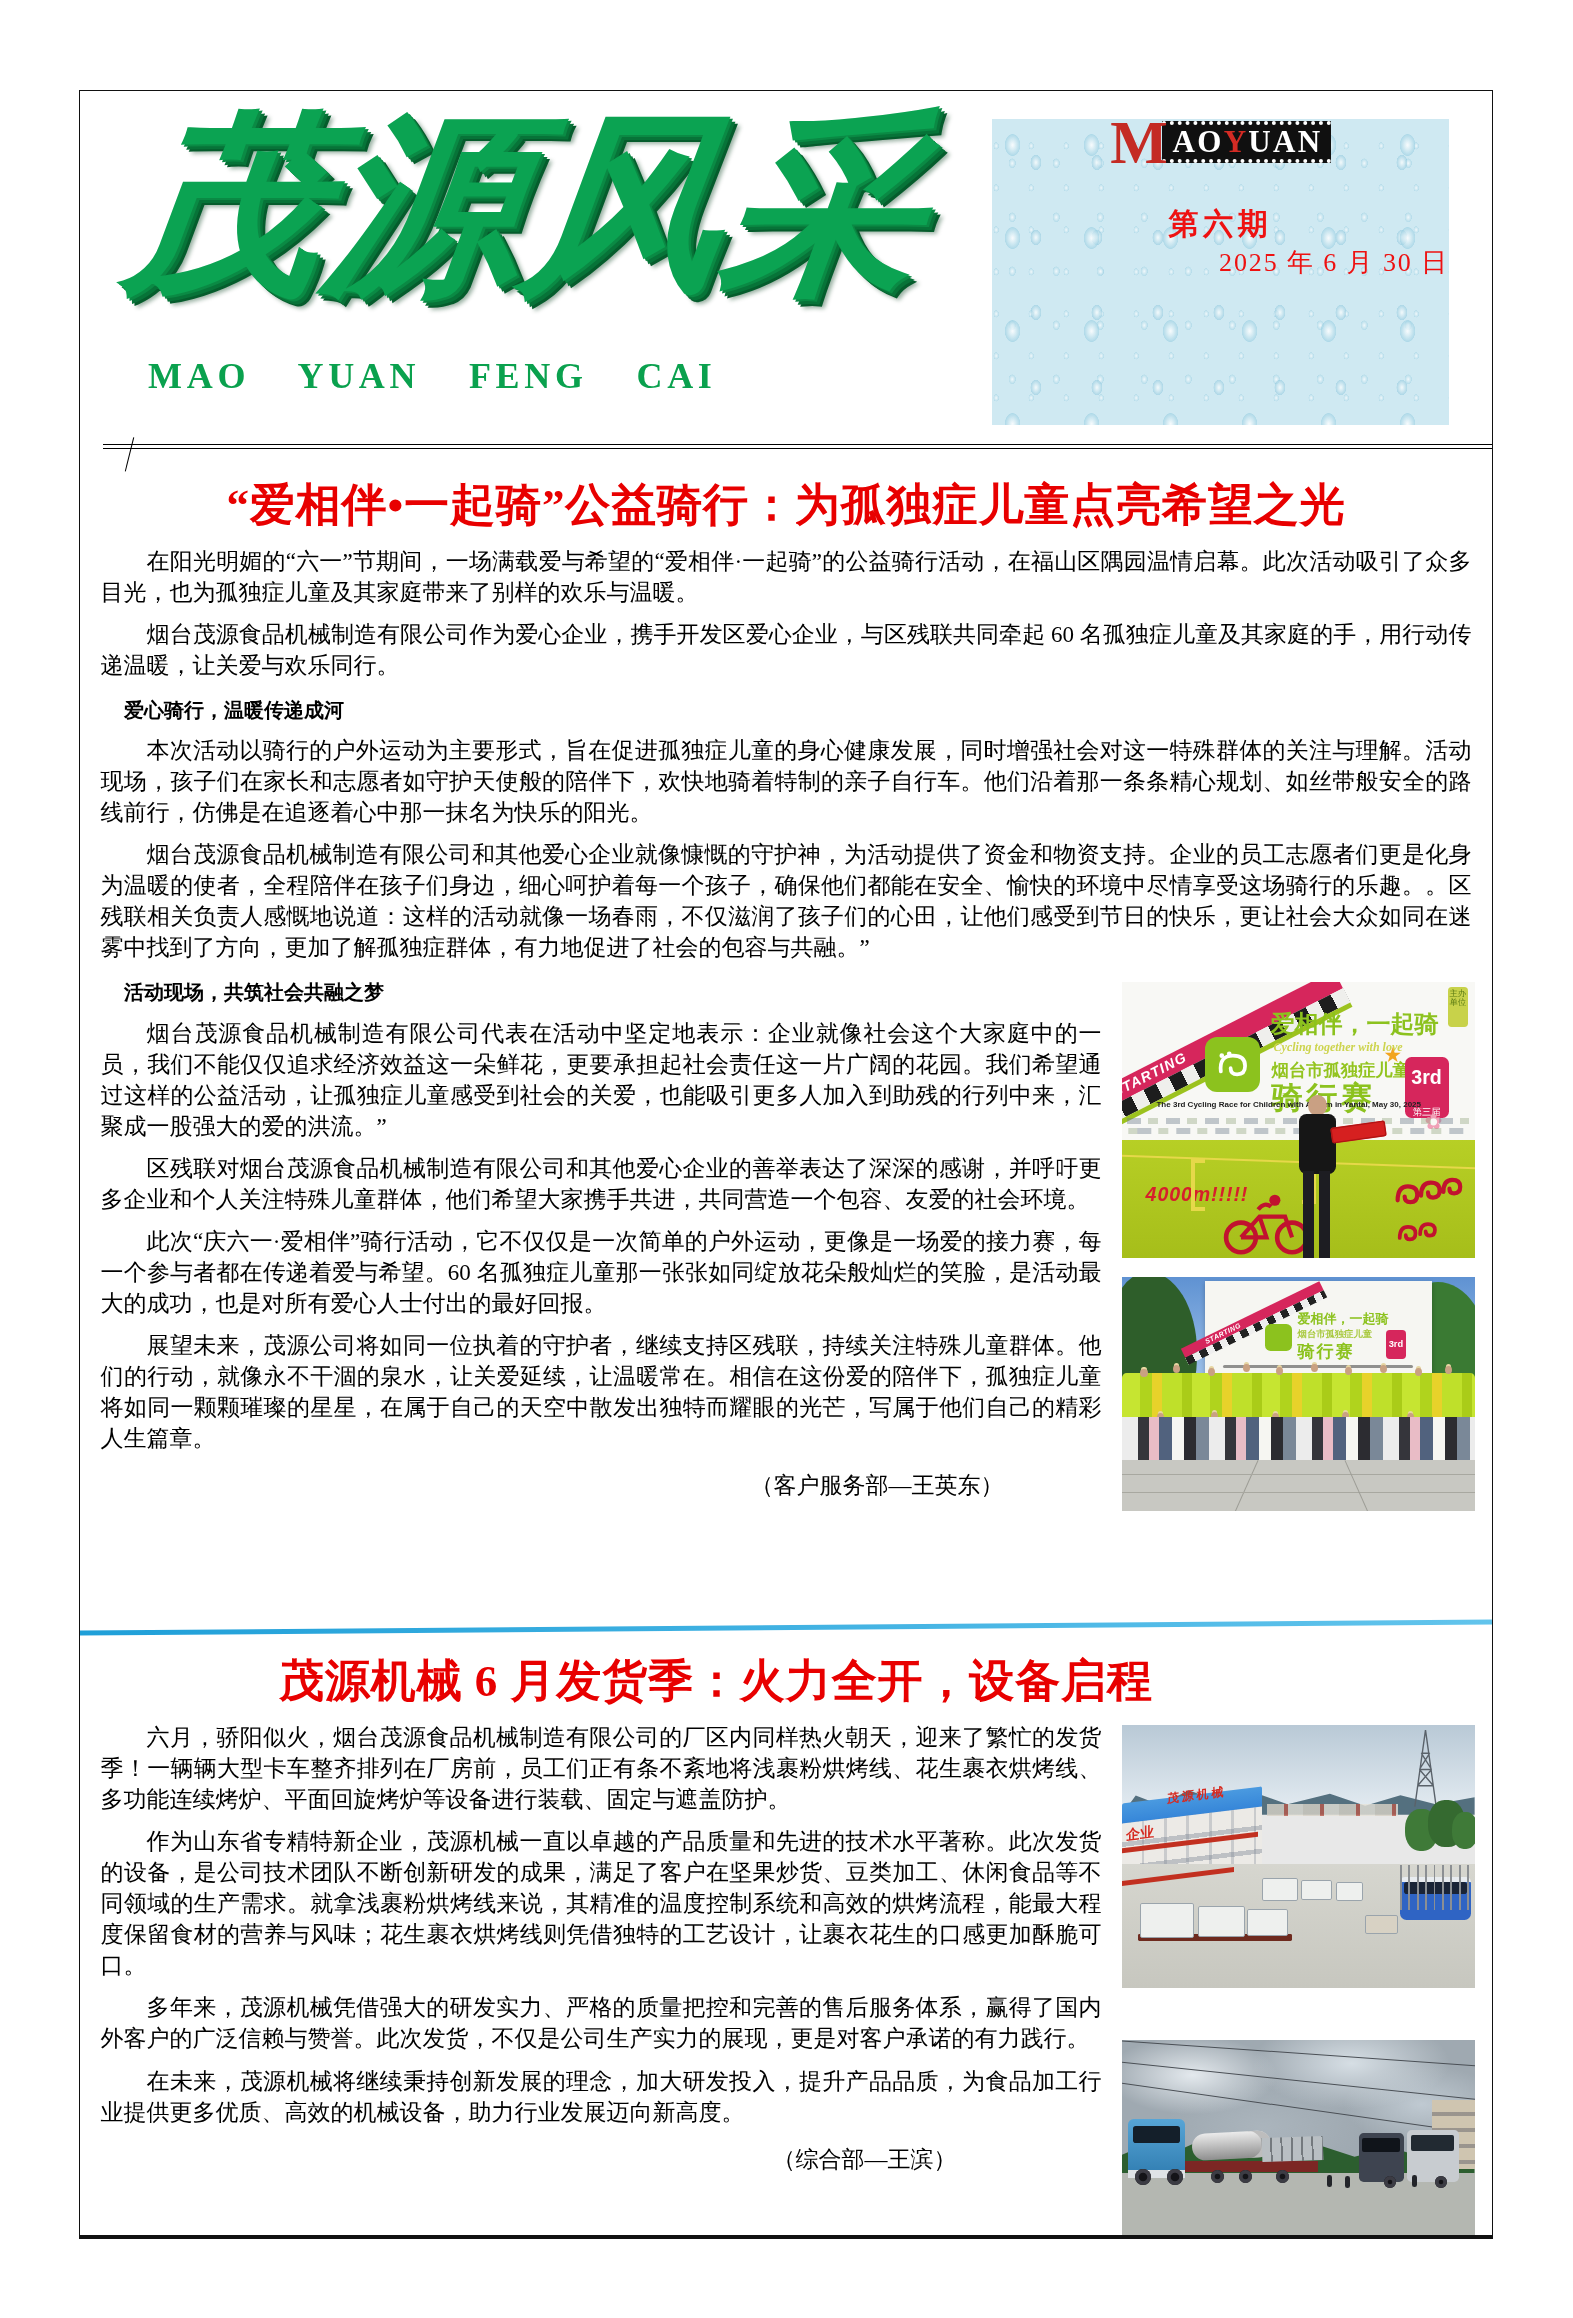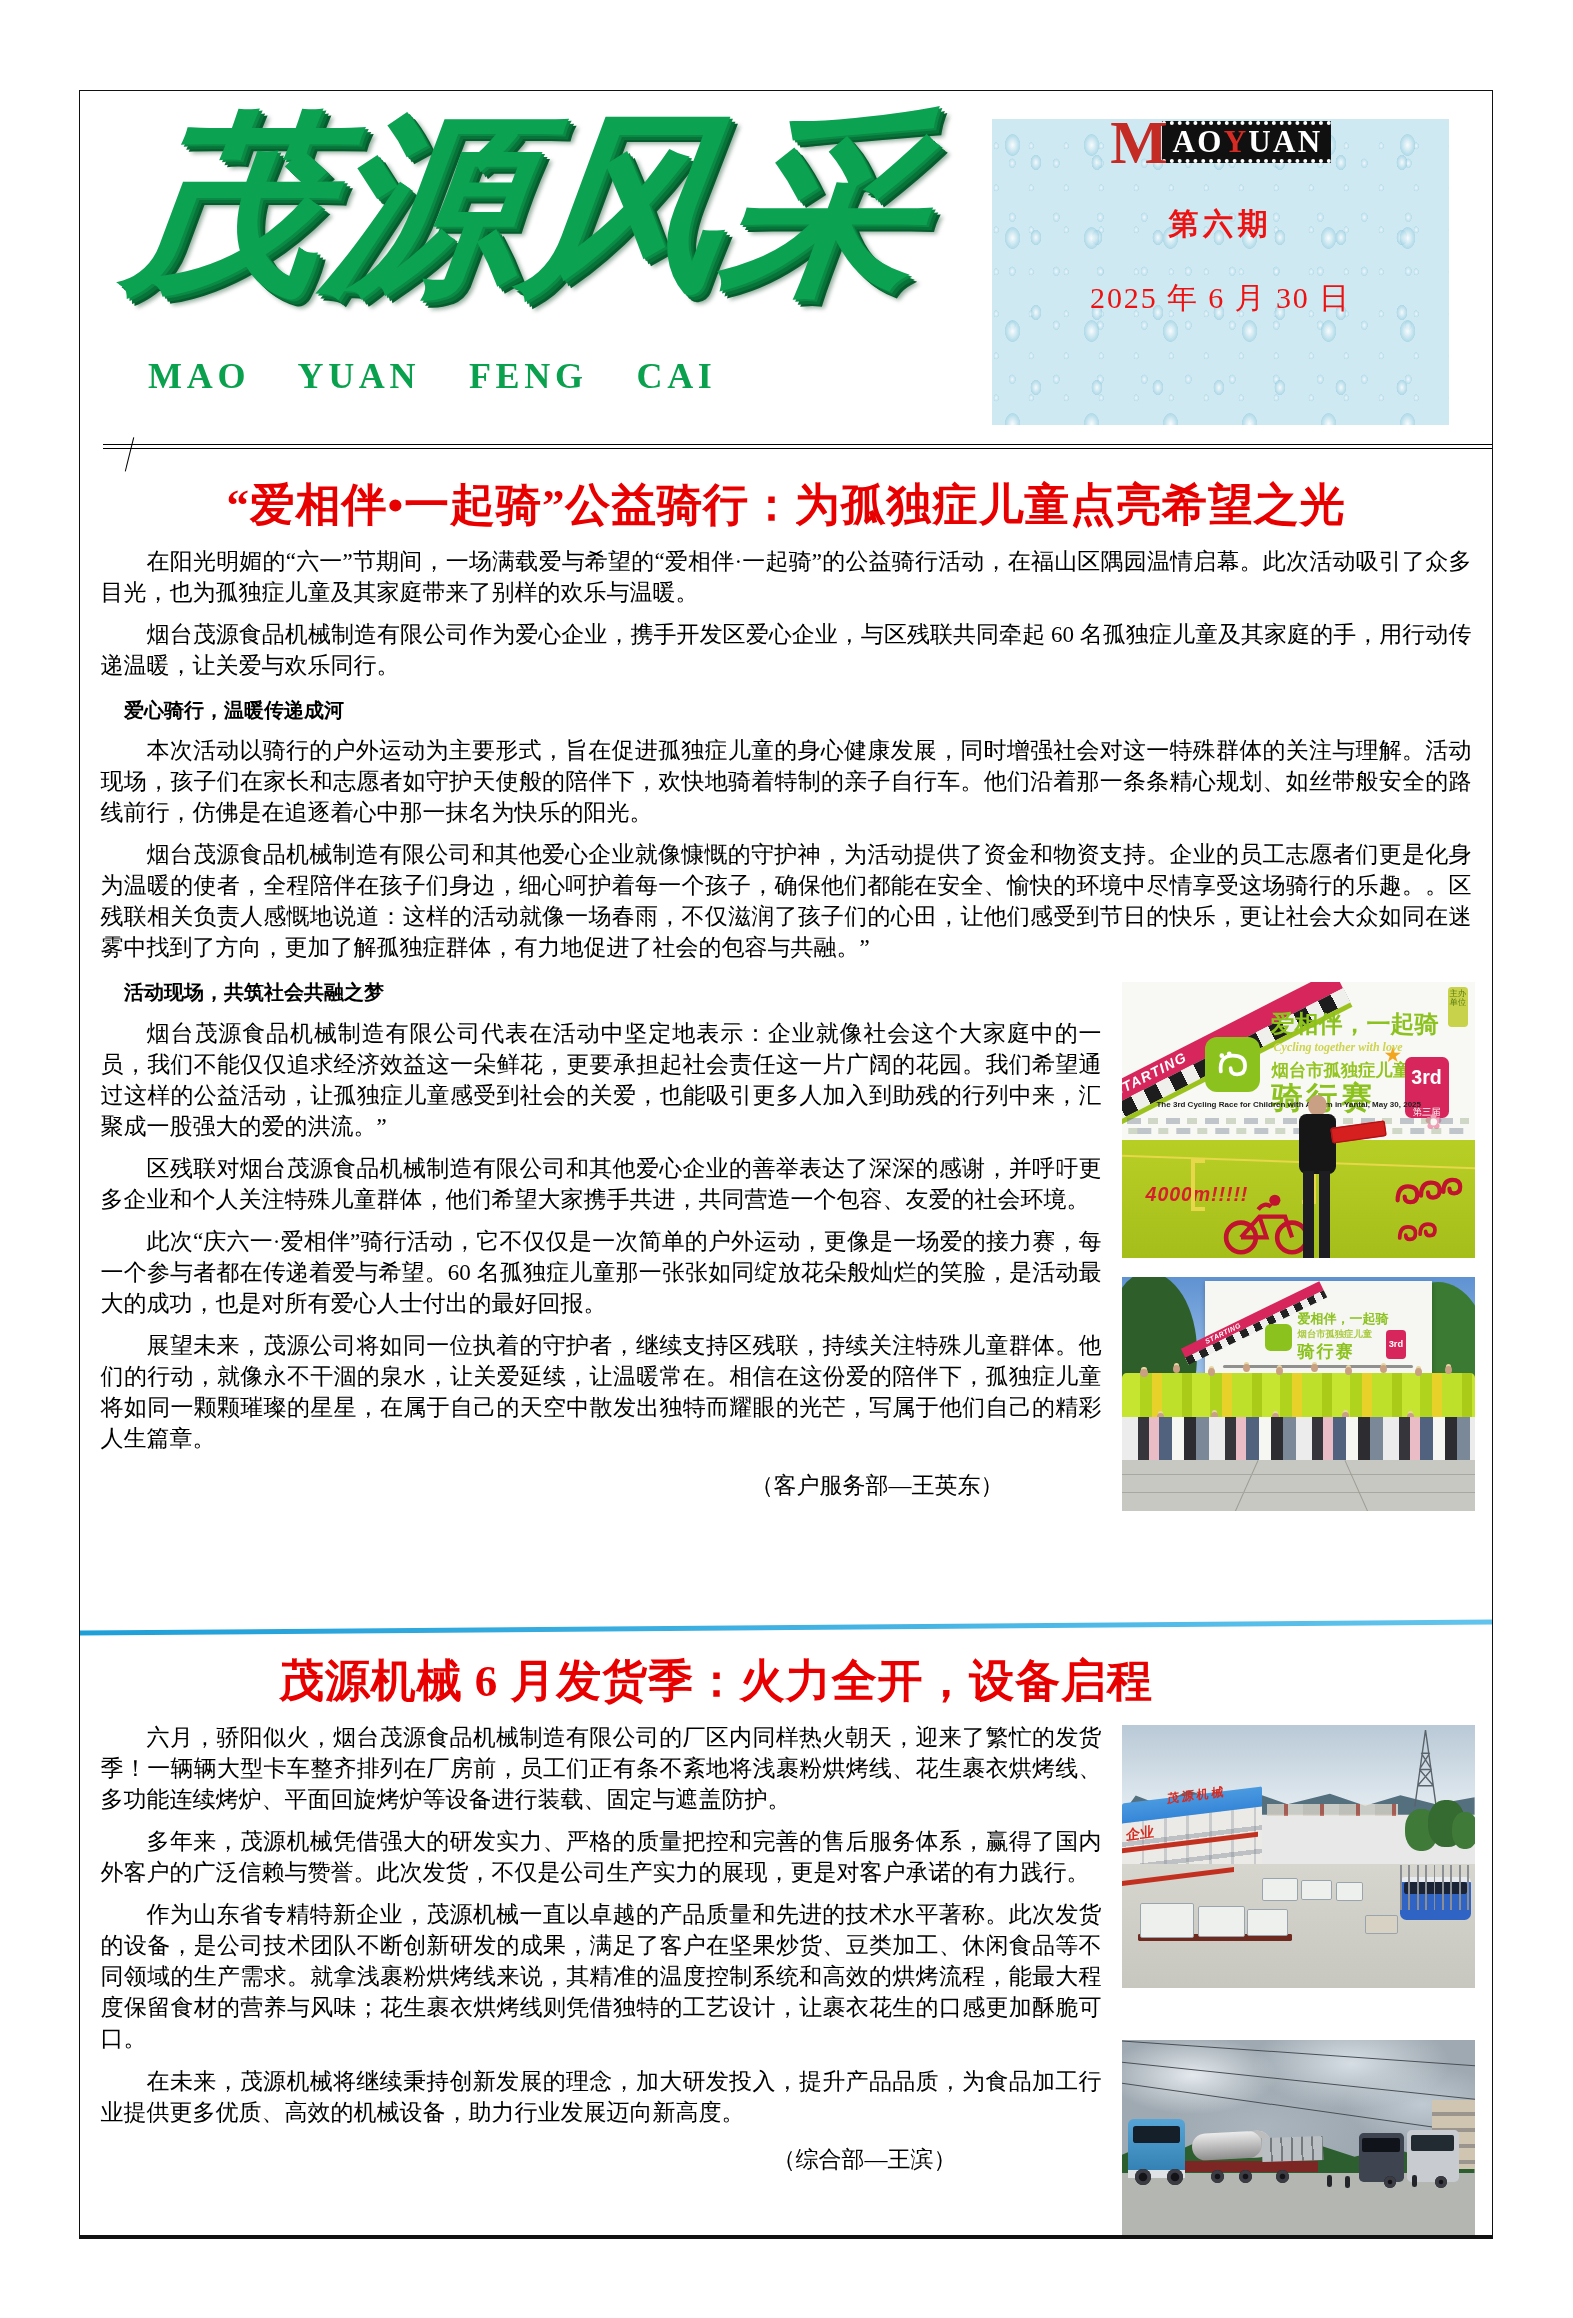--- a/index.html
+++ b/index.html
@@ -23,21 +23,21 @@
                radial-gradient(4.2px 5.6px at 12% 64%,rgba(255,255,255,.7),rgba(150,205,225,.4) 62%,rgba(150,205,225,0) 66%);
              background-size:79px 93px,61px 75px,44px 54px,35px 42px;}
   .logo-cn{margin-top:13px;text-align:center;font-size:45px;font-weight:bold;color:#cf2b26;letter-spacing:14px;}
   .logo-row{display:flex;justify-content:center;align-items:center;margin-top:-7.5px;}
   .logo-m{color:#c42b24;font-size:61px;font-weight:bold;line-height:1;margin-right:-5.6px;position:relative;z-index:2;}
   .film{background:#101010;border-top:4.7px dotted #fff;border-bottom:4.7px dotted #fff;
         padding:0.9px 8.4px 1.9px 10.3px;display:inline-block;line-height:1;}
   .film span{font-size:31px;font-weight:bold;letter-spacing:2.3px;}
   .fw{color:#fff;} .fr{color:#d42b24;}
   .issue-label{margin-top:31px;text-align:center;font-size:30px;font-weight:bold;color:#ee1111;letter-spacing:4.7px;}
-  .issue-date{margin-top:33px;text-align:center;font-size:30px;color:#ee1111;letter-spacing:1.9px;}
+  .issue-date{text-align:right;font-size:26px;color:#ee1111;letter-spacing:1.9px;}
 
   .rule-double{margin-left:23.4px;height:2.8px;border-top:1.4px solid #000;border-bottom:1.4px solid #000;}
   .stray-mark{position:absolute;left:49px;top:346px;width:1.4px;height:35px;background:#000;transform:rotate(14deg);z-index:5;}
 
   
   .article{padding:0 20.6px;}
   h1.headline{margin:29px 0 14px;text-align:center;font-size:45px;line-height:1.2;font-weight:bold;color:#e80000;letter-spacing:0.9px;}
   .a2 h1.headline{margin-top:24px;padding-right:140px;}
   p.body{margin:11.2px 0;font-size:23px;line-height:31px;text-align:justify;text-indent:46px;}
   h3.subhead{margin:16px 0 8.4px;padding-left:23.4px;font-size:20px;font-weight:bold;}
@@ -322,22 +322,22 @@
       </div>
     </section>
 
     <div class="blue-rule"></div>
 
     <section class="article a2">
       <h1 class="headline">茂源机械 6 月发货季：火力全开，设备启程</h1>
       <div class="cols">
         <div class="coltext">
           <p class="body">六月，骄阳似火，烟台茂源食品机械制造有限公司的厂区内同样热火朝天，迎来了繁忙的发货季！一辆辆大型卡车整齐排列在厂房前，员工们正有条不紊地将浅裹粉烘烤线、花生裹衣烘烤线、多功能连续烤炉、平面回旋烤炉等设备进行装载、固定与遮盖防护。</p>
+          <p class="body">作为山东省专精特新企业，茂源机械一直以卓越的产品质量和先进的技术水平著称。此次发货的设备，是公司技术团队不断创新研发的成果，满足了客户在坚果炒货、豆类加工、休闲食品等不同领域的生产需求。就拿浅裹粉烘烤线来说，其精准的温度控制系统和高效的烘烤流程，能最大程度保留食材的营养与风味；花生裹衣烘烤线则凭借独特的工艺设计，让裹衣花生的口感更加酥脆可口。</p>
           <p class="body">多年来，茂源机械凭借强大的研发实力、严格的质量把控和完善的售后服务体系，赢得了国内外客户的广泛信赖与赞誉。此次发货，不仅是公司生产实力的展现，更是对客户承诺的有力践行。</p>
-          <p class="body">作为山东省专精特新企业，茂源机械一直以卓越的产品质量和先进的技术水平著称。此次发货的设备，是公司技术团队不断创新研发的成果，满足了客户在坚果炒货、豆类加工、休闲食品等不同领域的生产需求。就拿浅裹粉烘烤线来说，其精准的温度控制系统和高效的烘烤流程，能最大程度保留食材的营养与风味；花生裹衣烘烤线则凭借独特的工艺设计，让裹衣花生的口感更加酥脆可口。</p>
           <p class="body">在未来，茂源机械将继续秉持创新发展的理念，加大研发投入，提升产品品质，为食品加工行业提供更多优质、高效的机械设备，助力行业发展迈向新高度。</p>
           <div class="byline">（综合部—王滨）</div>
         </div>
 
         <div class="photos">
 
           <div class="photo ph3">
             <div class="p3-sky"></div>
             <div class="p3-hills"></div>
             <svg style="position:absolute;right:33px;top:4.7px;" width="33" height="79" viewBox="0 0 70 170">

